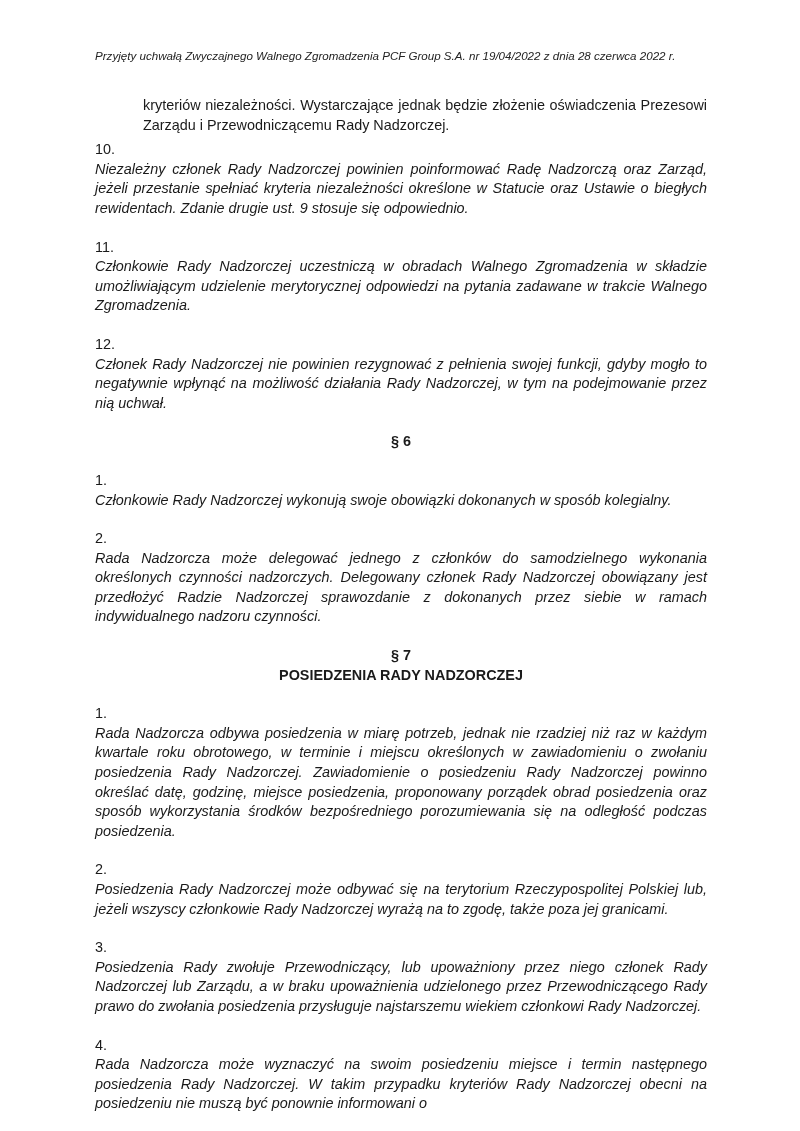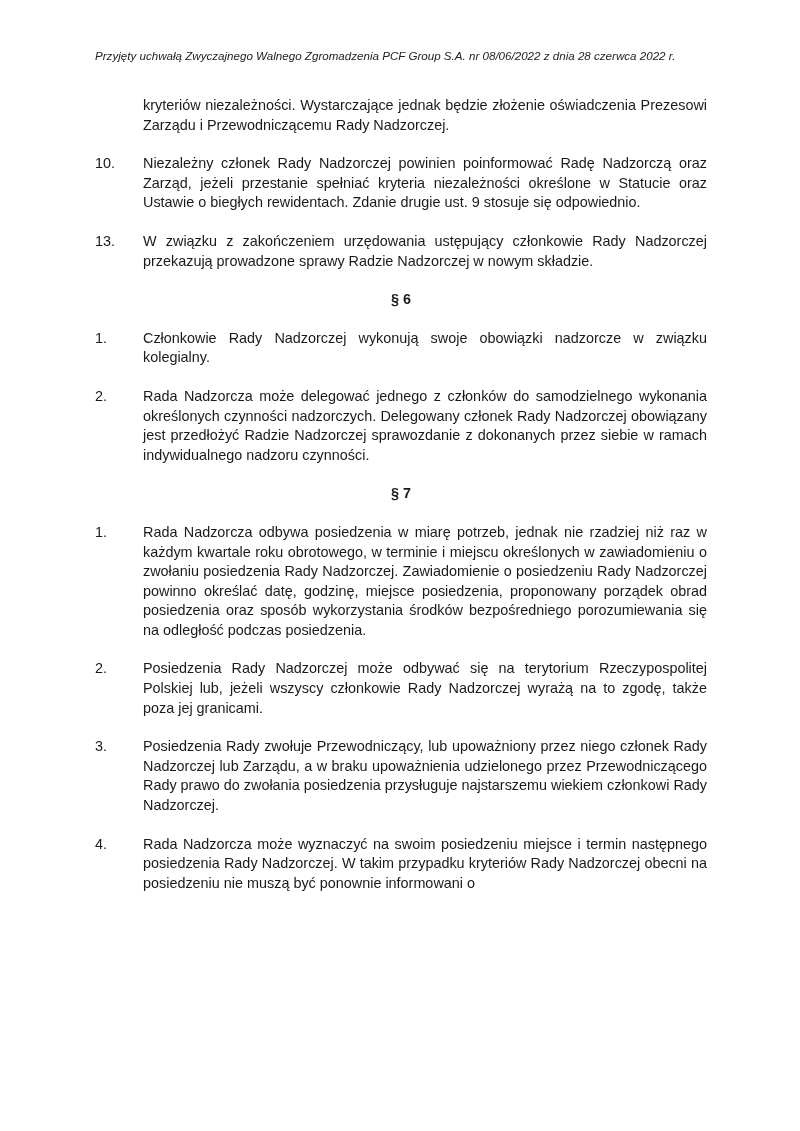--- a/index.html
+++ b/index.html
@@ -10,61 +10,66 @@
     }
     .header {
       position: absolute; left: 95px; top: 48px; width: 612px;
       font-size: 11.6px; font-style: italic; line-height: 15px; color: #222;
     }
     .content {
       position: absolute; left: 95px; top: 96px; width: 612px;
       font-size: 14.4px; line-height: 19.6px;
     }
     .para {
-      display: flex; margin-bottom: 19px;
+      display: flex; margin-bottom: 19px; flex-direction: column;
     }
     .num { width: 48px; flex: none; }
-    .text { flex: 1; text-align: justify; }
-    .cont { padding-left: 48px; text-align: justify; margin-bottom: 19px; }
+    .text { flex: 1; text-align: justify; font-style: italic; }
+    .cont { padding-left: 48px; text-align: justify; margin-bottom: 5px; }
     .section {
       text-align: center; font-weight: bold; margin-bottom: 19px;
       line-height: 19.6px;
     }
   </style>
 </head>
 <body>
 
-<div class="header">Przyjęty uchwałą Zwyczajnego Walnego Zgromadzenia PCF Group S.A. nr 08/06/2022 z dnia 28 czerwca 2022 r.</div>
+<div class="header">Przyjęty uchwałą Zwyczajnego Walnego Zgromadzenia PCF Group S.A. nr 19/04/2022 z dnia 28 czerwca 2022 r.</div>
 
 <div class="content">
   <div class="cont">kryteriów niezależności. Wystarczające jednak będzie złożenie oświadczenia Prezesowi Zarządu i Przewodniczącemu Rady Nadzorczej.</div>
 
   <div class="para">
     <span class="num">10.</span>
     <span class="text">Niezależny członek Rady Nadzorczej powinien poinformować Radę Nadzorczą oraz Zarząd, jeżeli przestanie spełniać kryteria niezależności określone w Statucie oraz Ustawie o biegłych rewidentach. Zdanie drugie ust. 9 stosuje się odpowiednio.</span>
   </div>
   <div class="para">
-    <span class="num">13.</span>
-    <span class="text">W związku z zakończeniem urzędowania ustępujący członkowie Rady Nadzorczej przekazują prowadzone sprawy Radzie Nadzorczej w nowym składzie.</span>
+    <span class="num">11.</span>
+    <span class="text">Członkowie Rady Nadzorczej uczestniczą w obradach Walnego Zgromadzenia w składzie umożliwiającym udzielenie merytorycznej odpowiedzi na pytania zadawane w trakcie Walnego Zgromadzenia.</span>
+  </div>
+  <div class="para">
+    <span class="num">12.</span>
+    <span class="text">Członek Rady Nadzorczej nie powinien rezygnować z pełnienia swojej funkcji, gdyby mogło to negatywnie wpłynąć na możliwość działania Rady Nadzorczej, w tym na podejmowanie przez nią uchwał.</span>
   </div>
 
   <div class="section">
     <div>§ 6</div>
   </div>
   <div class="para">
     <span class="num">1.</span>
-    <span class="text">Członkowie Rady Nadzorczej wykonują swoje obowiązki nadzorcze w związku kolegialny.</span>
+    <span class="text">Członkowie Rady Nadzorczej wykonują swoje obowiązki dokonanych w sposób kolegialny.</span>
   </div>
   <div class="para">
     <span class="num">2.</span>
     <span class="text">Rada Nadzorcza może delegować jednego z członków do samodzielnego wykonania określonych czynności nadzorczych. Delegowany członek Rady Nadzorczej obowiązany jest przedłożyć Radzie Nadzorczej sprawozdanie z dokonanych przez siebie w ramach indywidualnego nadzoru czynności.</span>
   </div>
 
   <div class="section">
     <div>§ 7</div>
+    <div>POSIEDZENIA RADY NADZORCZEJ</div>
   </div>
   <div class="para">
     <span class="num">1.</span>
     <span class="text">Rada Nadzorcza odbywa posiedzenia w miarę potrzeb, jednak nie rzadziej niż raz w każdym kwartale roku obrotowego, w terminie i miejscu określonych w zawiadomieniu o zwołaniu posiedzenia Rady Nadzorczej. Zawiadomienie o posiedzeniu Rady Nadzorczej powinno określać datę, godzinę, miejsce posiedzenia, proponowany porządek obrad posiedzenia oraz sposób wykorzystania środków bezpośredniego porozumiewania się na odległość podczas posiedzenia.</span>
   </div>
   <div class="para">
     <span class="num">2.</span>
     <span class="text">Posiedzenia Rady Nadzorczej może odbywać się na terytorium Rzeczypospolitej Polskiej lub, jeżeli wszyscy członkowie Rady Nadzorczej wyrażą na to zgodę, także poza jej granicami.</span>
   </div>
   <div class="para">

